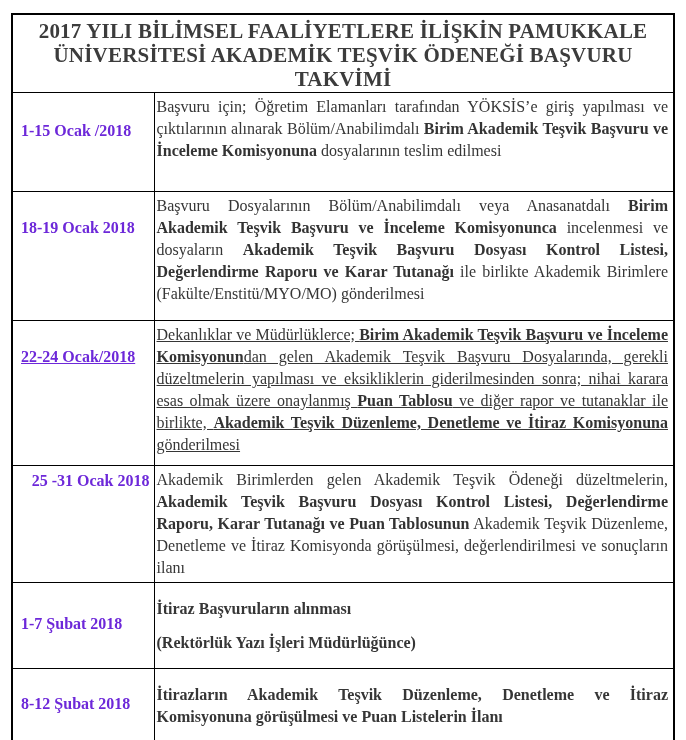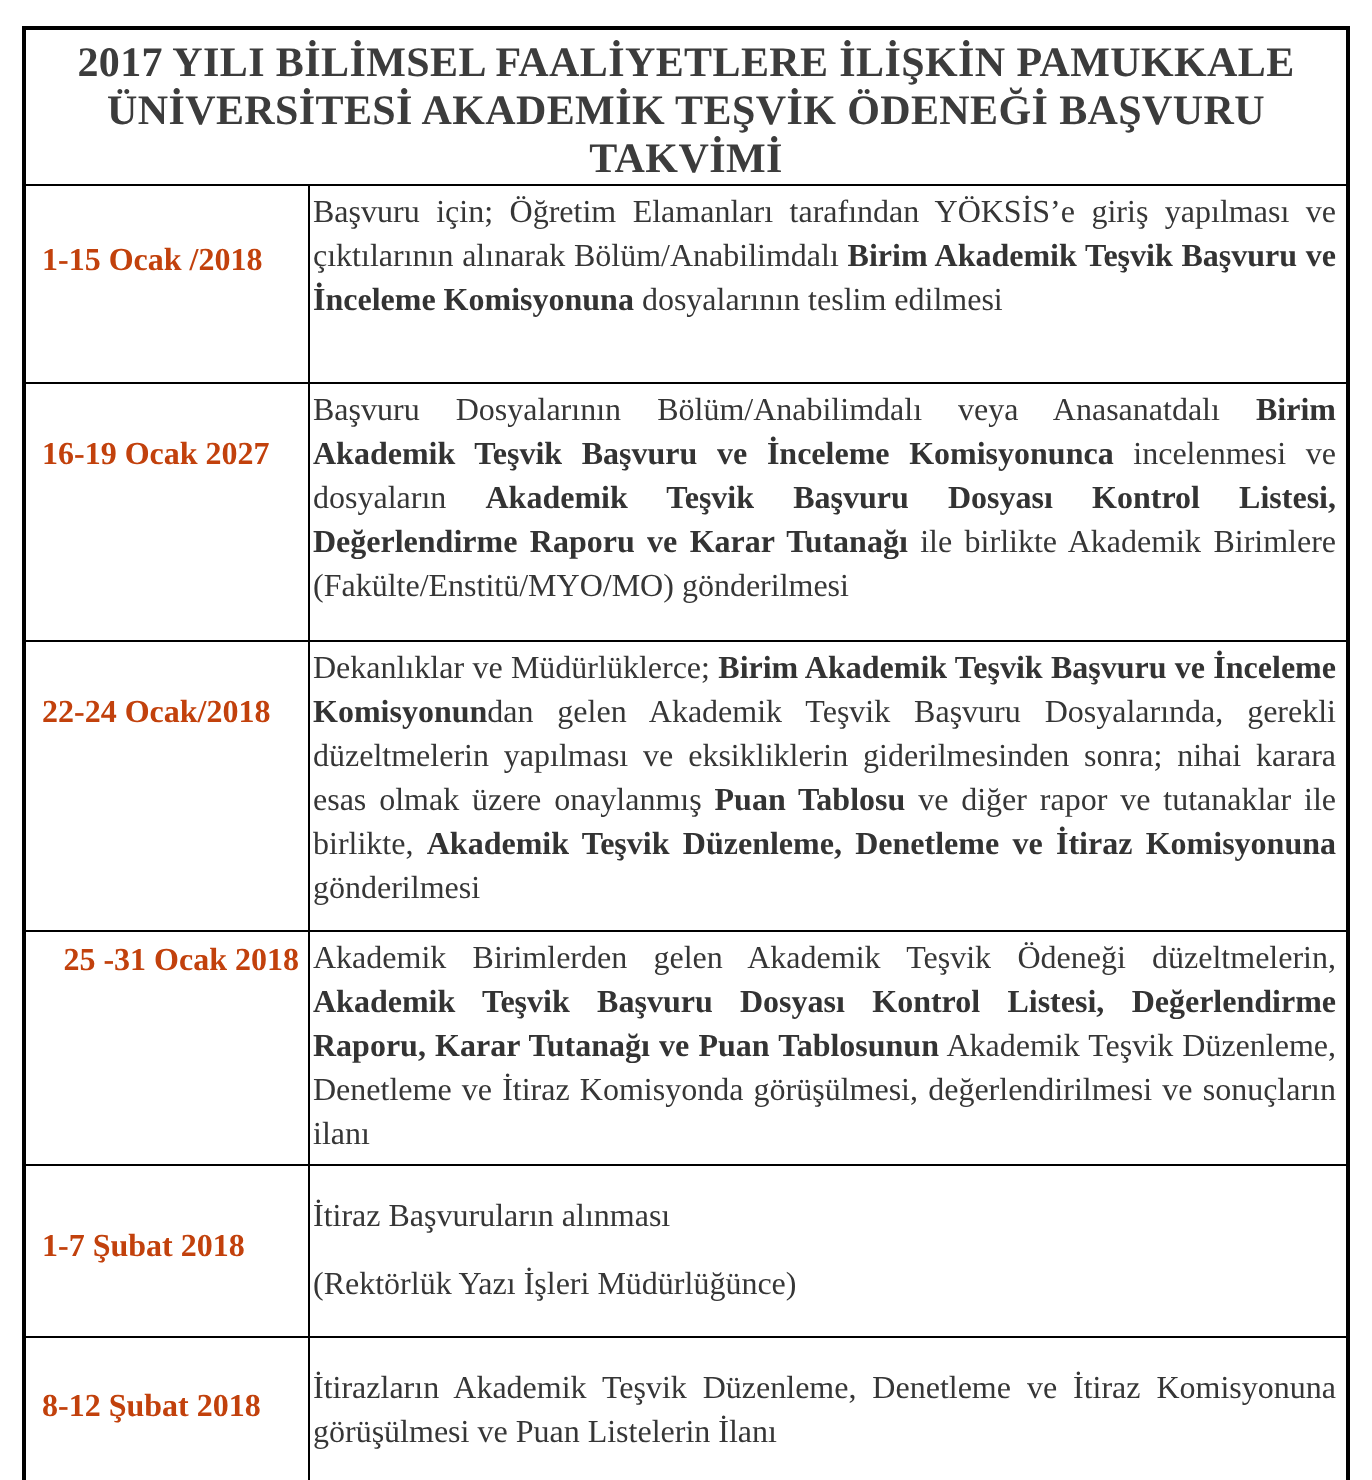--- a/index.html
+++ b/index.html
@@ -38,53 +38,54 @@
     font-weight: bold;
     font-size: 21px;
     line-height: 24px;
     color: #3c3c3c;
     letter-spacing: 0.2px;
   }
   td.date-cell {
     font-weight: bold;
     font-size: 16px;
     line-height: 20px;
-    color: #c2410c;
+    color: #6d28d9;
     padding: 26px 4px 4px 8px;
     white-space: nowrap;
   }
   td.desc-cell {
     font-size: 16px;
     line-height: 22px;
     padding: 3px 5px 3px 2px;
     color: #363636;
   }
   .para {
     margin: 0;
     text-align: justify;
   }
   .para + .para {
     margin-top: 12px;
   }
   .seg.bold { font-weight: bold; color: #333333; }
   
   tr.r0 td { height: 66px; }
   tr.r1 td { height: 98px; }
-  tr.r2 td { height: 114px; }
+  tr.r2 td { height: 114px; text-decoration: underline; }
   tr.r3 td { height: 104px; }
   tr.r4 td { height: 79px; }
   tr.r5 td { height: 68px; }
   tr.r0 .date-cell { padding-top: 28px; }
   tr.r3 .date-cell { padding-top: 5px; text-align: right; }
   tr.r4 .date-cell, tr.r5 .date-cell {
     vertical-align: middle;
     padding-top: 0;
   }
   tr.r4 .desc-cell, tr.r5 .desc-cell {
     vertical-align: middle;
+    font-weight: bold;
   }
 </style>
 </head>
 <body>
 
 <div class="doc">
   <table class="schedule">
     <colgroup>
       <col style="width:142px">
       <col>
@@ -98,21 +99,21 @@
     </tbody>
     <tbody id="schedule-rows">
 
     <tr class="r0">
           <td class="date-cell">1-15 Ocak /2018</td>
           <td class="desc-cell">
             <p class="para"><span class="seg">Başvuru için; Öğretim Elamanları tarafından YÖKSİS’e giriş yapılması ve çıktılarının alınarak Bölüm/Anabilimdalı </span><span class="seg bold">Birim Akademik Teşvik Başvuru ve İnceleme Komisyonuna</span><span class="seg"> dosyalarının teslim edilmesi</span></p>
           </td>
         </tr>
         <tr class="r1">
-          <td class="date-cell">16-19 Ocak 2027</td>
+          <td class="date-cell">18-19 Ocak 2018</td>
           <td class="desc-cell">
             <p class="para"><span class="seg">Başvuru Dosyalarının Bölüm/Anabilimdalı veya Anasanatdalı </span><span class="seg bold">Birim Akademik Teşvik Başvuru ve İnceleme Komisyonunca</span><span class="seg"> incelenmesi ve dosyaların </span><span class="seg bold">Akademik Teşvik Başvuru Dosyası Kontrol Listesi, Değerlendirme Raporu ve Karar Tutanağı</span><span class="seg"> ile birlikte Akademik Birimlere (Fakülte/Enstitü/MYO/MO) gönderilmesi</span></p>
           </td>
         </tr>
         <tr class="r2">
           <td class="date-cell">22-24 Ocak/2018</td>
           <td class="desc-cell">
             <p class="para"><span class="seg">Dekanlıklar ve Müdürlüklerce; </span><span class="seg bold">Birim Akademik Teşvik Başvuru ve İnceleme Komisyonun</span><span class="seg">dan gelen Akademik Teşvik Başvuru Dosyalarında, gerekli düzeltmelerin yapılması ve eksikliklerin giderilmesinden sonra; nihai karara esas olmak üzere onaylanmış </span><span class="seg bold">Puan Tablosu</span><span class="seg"> ve diğer rapor ve tutanaklar ile birlikte, </span><span class="seg bold">Akademik Teşvik Düzenleme, Denetleme ve İtiraz Komisyonuna</span><span class="seg"> gönderilmesi</span></p>
           </td>
         </tr>

